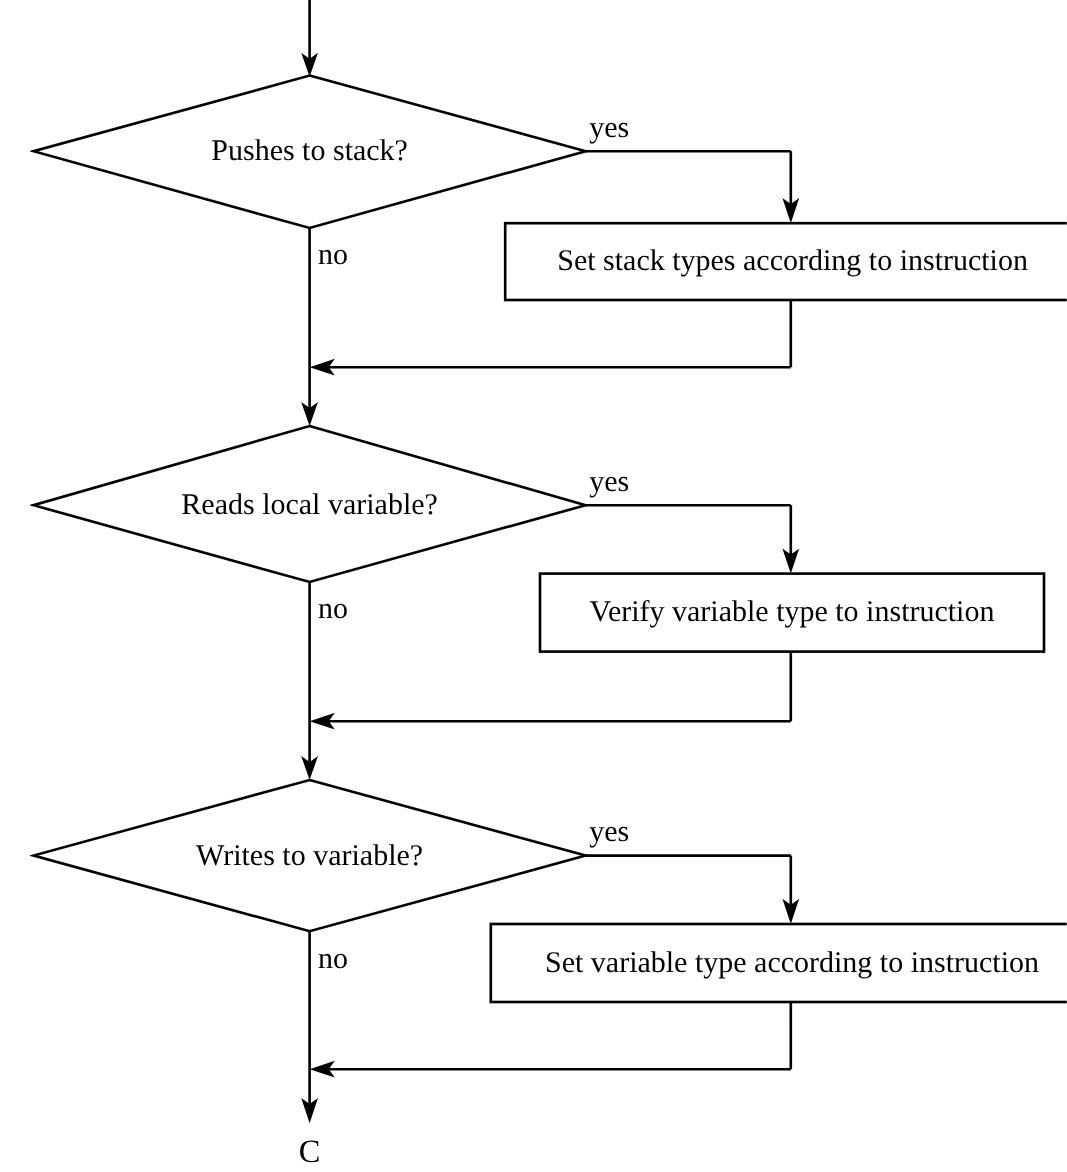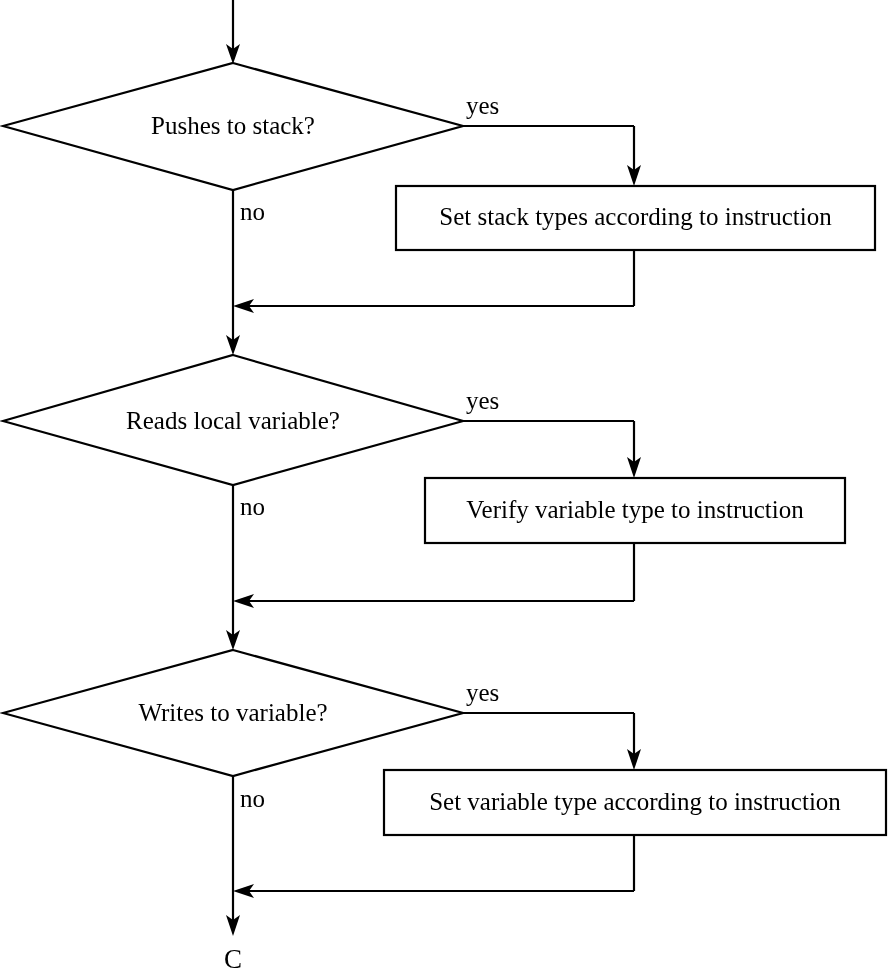--- a/index.html
+++ b/index.html
@@ -11,20 +11,21 @@
     width: 889px;
     height: 977px;
     font-family: "Liberation Serif", "DejaVu Serif", serif;
     overflow: hidden;
   }
   #flowchart-root {
     position: relative;
     width: 703px;
     height: 977px;
     background: #ffffff;
+    margin-left: 25px;
   }
   svg#flow-svg {
     display: block;
     width: 889px;
     height: 977px;
   }
   .flow-line {
     stroke: #000000;
     stroke-width: 2.2;
     fill: none;

